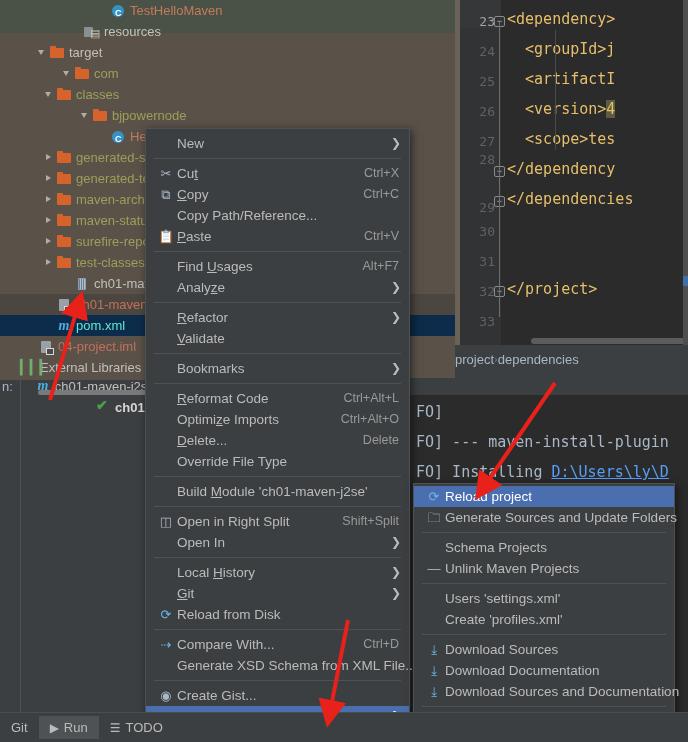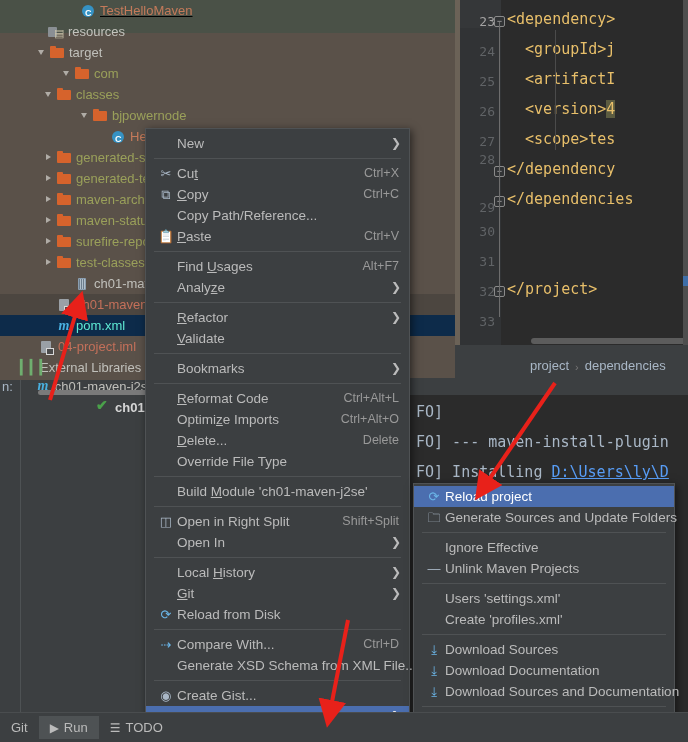--- a/index.html
+++ b/index.html
@@ -144,22 +144,22 @@
     border-radius:2px;
   }
   .foldline { position:absolute; left:44px; width:1px; background:#6d6d6d; }
   .indentline { position:absolute; width:1px; background:#4b4b4b; }
   #edit-hscroll {
     position:absolute; left:76px; top:338px; width:160px; height:6px;
     background:#5c5c5c; border-radius:3px;
   }
   #breadcrumb {
     position:absolute; left:455px; top:345px; width:233px; height:28px;
-    background:#3c3f41; display:flex; align-items:flex-end; font-size:13px; color:#a9b7c6;
-    padding-left:75px; gap:6px;
+    background:#3c3f41; display:flex; align-items:center; font-size:13px; color:#a9b7c6;
+    
   }
   #breadcrumb .sep { color:#777; font-size:11px; }
   #ed-right-edge { position:absolute; left:683px; top:0; width:5px; height:345px; background:#4e4e4e; }
   .edmark { position:absolute; left:683px; width:5px; height:10px; }
 
   
   #console {
     position:absolute; left:410px; top:395px; width:278px; height:347px;
     background:#2b2b2b; overflow:hidden;
   }
@@ -214,26 +214,26 @@
   svg.arrow-layer { position:absolute; left:0; top:0; width:688px; height:742px; pointer-events:none; }
 </style>
 </head>
 <body>
 
 <div id="root">
 
   <div id="tree-panel">
     <div id="greenband"></div>
     <div id="tree-rows">
-        <div class="tree-row" style="padding-left: 68px; text-decoration: underline;">
+        <div class="tree-row" style="padding-left: 98px;">
           <span class="arrow "></span>
           <span class="ico cls"></span>
           <span class="tree-label cls">TestHelloMaven</span>
         </div>
-        <div class="tree-row" style="padding-left: 36px;">
+        <div class="tree-row" style="padding-left: 72px;">
           <span class="arrow "></span>
           <span class="ico res"></span>
           <span class="tree-label res">resources</span>
         </div>
         <div class="tree-row" style="padding-left: 37px;">
           <span class="arrow open"></span>
           <span class="ico folder"></span>
           <span class="tree-label plain">target</span>
         </div>
         <div class="tree-row" style="padding-left: 62px;">
@@ -518,21 +518,21 @@
         <span class="mico" style="color: rgb(107, 182, 232);">⟳</span>
         <span class="mlabel">Reload project</span>
       </div>
       <div class="mi">
         <span class="mico">🗀</span>
         <span class="mlabel">Generate Sources and Update Folders</span>
       </div>
       <div class="msep"></div>
       <div class="mi">
         <span class="mico"></span>
-        <span class="mlabel">Ignore Effective</span>
+        <span class="mlabel">Schema Projects</span>
       </div>
       <div class="mi">
         <span class="mico">—</span>
         <span class="mlabel">Unlink Maven Projects</span>
       </div>
       <div class="msep"></div>
       <div class="mi">
         <span class="mico"></span>
         <span class="mlabel">Users 'settings.xml'</span>
       </div>

